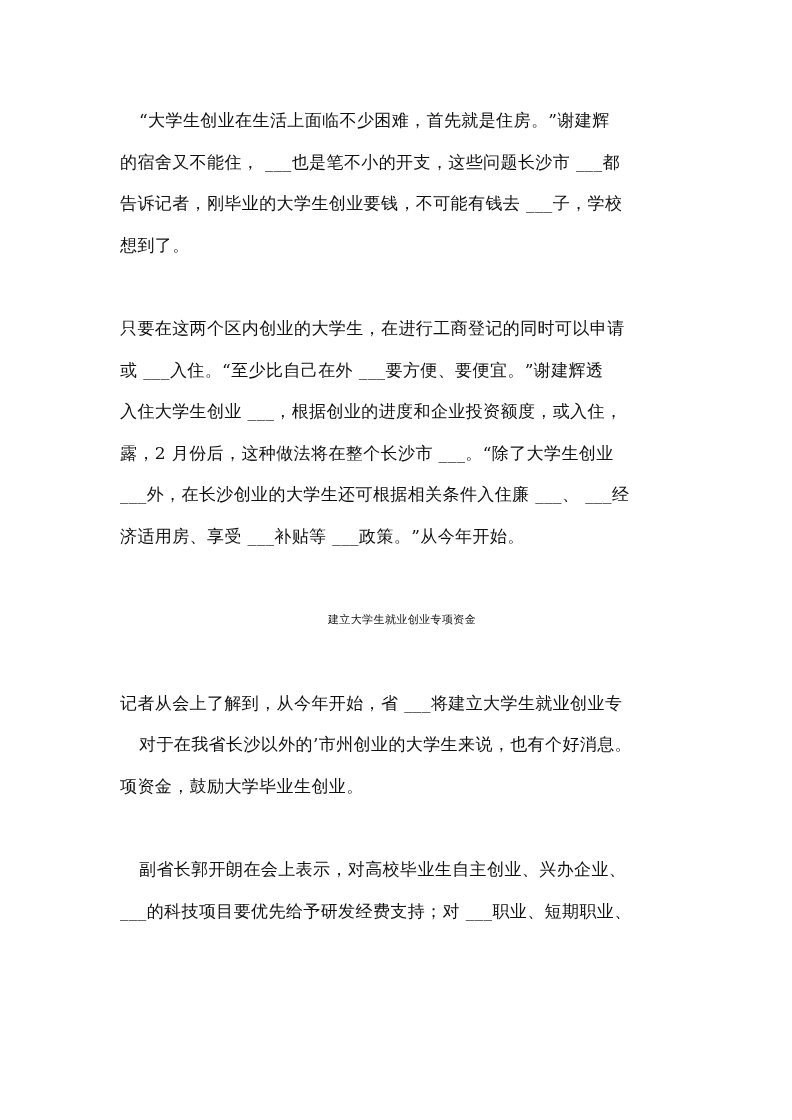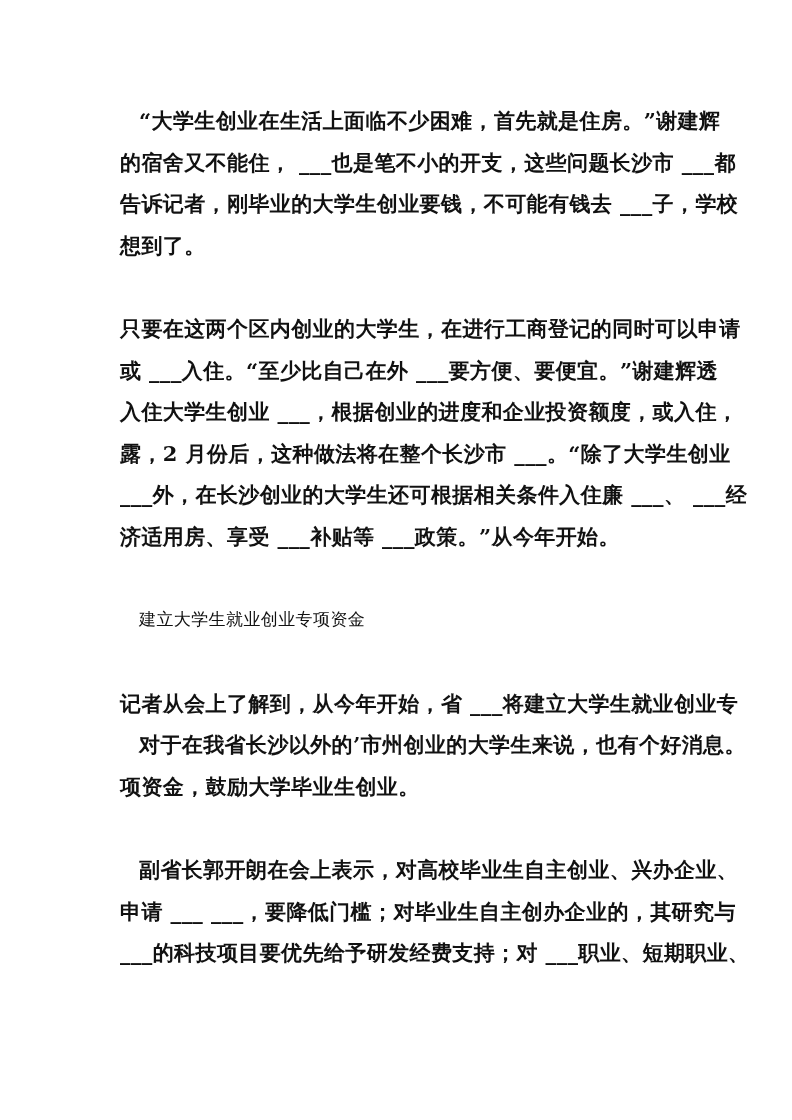--- a/index.html
+++ b/index.html
@@ -15,34 +15,34 @@
       font-family: "DejaVu Serif", "Liberation Serif", serif;
       color: #111111;
     }
     .page {
       position: absolute;
       left: 120px;
       top: 100px;
       width: 545px;
     }
     .para {
-      font-size: 21px;
+      font-size: 17px;
       line-height: 41.5px;
       margin: 0 0 42px 0;
       text-indent: 19px;
       text-align: justify;
       letter-spacing: 0.4px;
-      font-weight: bold;
     }
     .heading {
-      font-size: 17px;
+      font-size: 11px;
       line-height: 41.5px;
       margin: 0 0 42px 0;
       text-indent: 19px;
       letter-spacing: 0.4px;
+      text-align: center;
     }
     .line {
       display: block;
       white-space: nowrap;
       text-indent: 0;
     }
     .line.first {
       padding-left: 19px;
     }
   </style>
@@ -72,17 +72,16 @@
   </div>
 
   <div class="para">
     <span class="line">记者从会上了解到，从今年开始，省 ___将建立大学生就业创业专</span>
     <span class="line first">对于在我省长沙以外的’市州创业的大学生来说，也有个好消息。</span>
     <span class="line">项资金，鼓励大学毕业生创业。</span>
   </div>
 
   <div class="para">
     <span class="line first">副省长郭开朗在会上表示，对高校毕业生自主创业、兴办企业、</span>
-    <span class="line">申请 ___ ___，要降低门槛；对毕业生自主创办企业的，其研究与</span>
     <span class="line">___的科技项目要优先给予研发经费支持；对 ___职业、短期职业、</span>
   </div>
 
 </div>
 
 </body></html>

